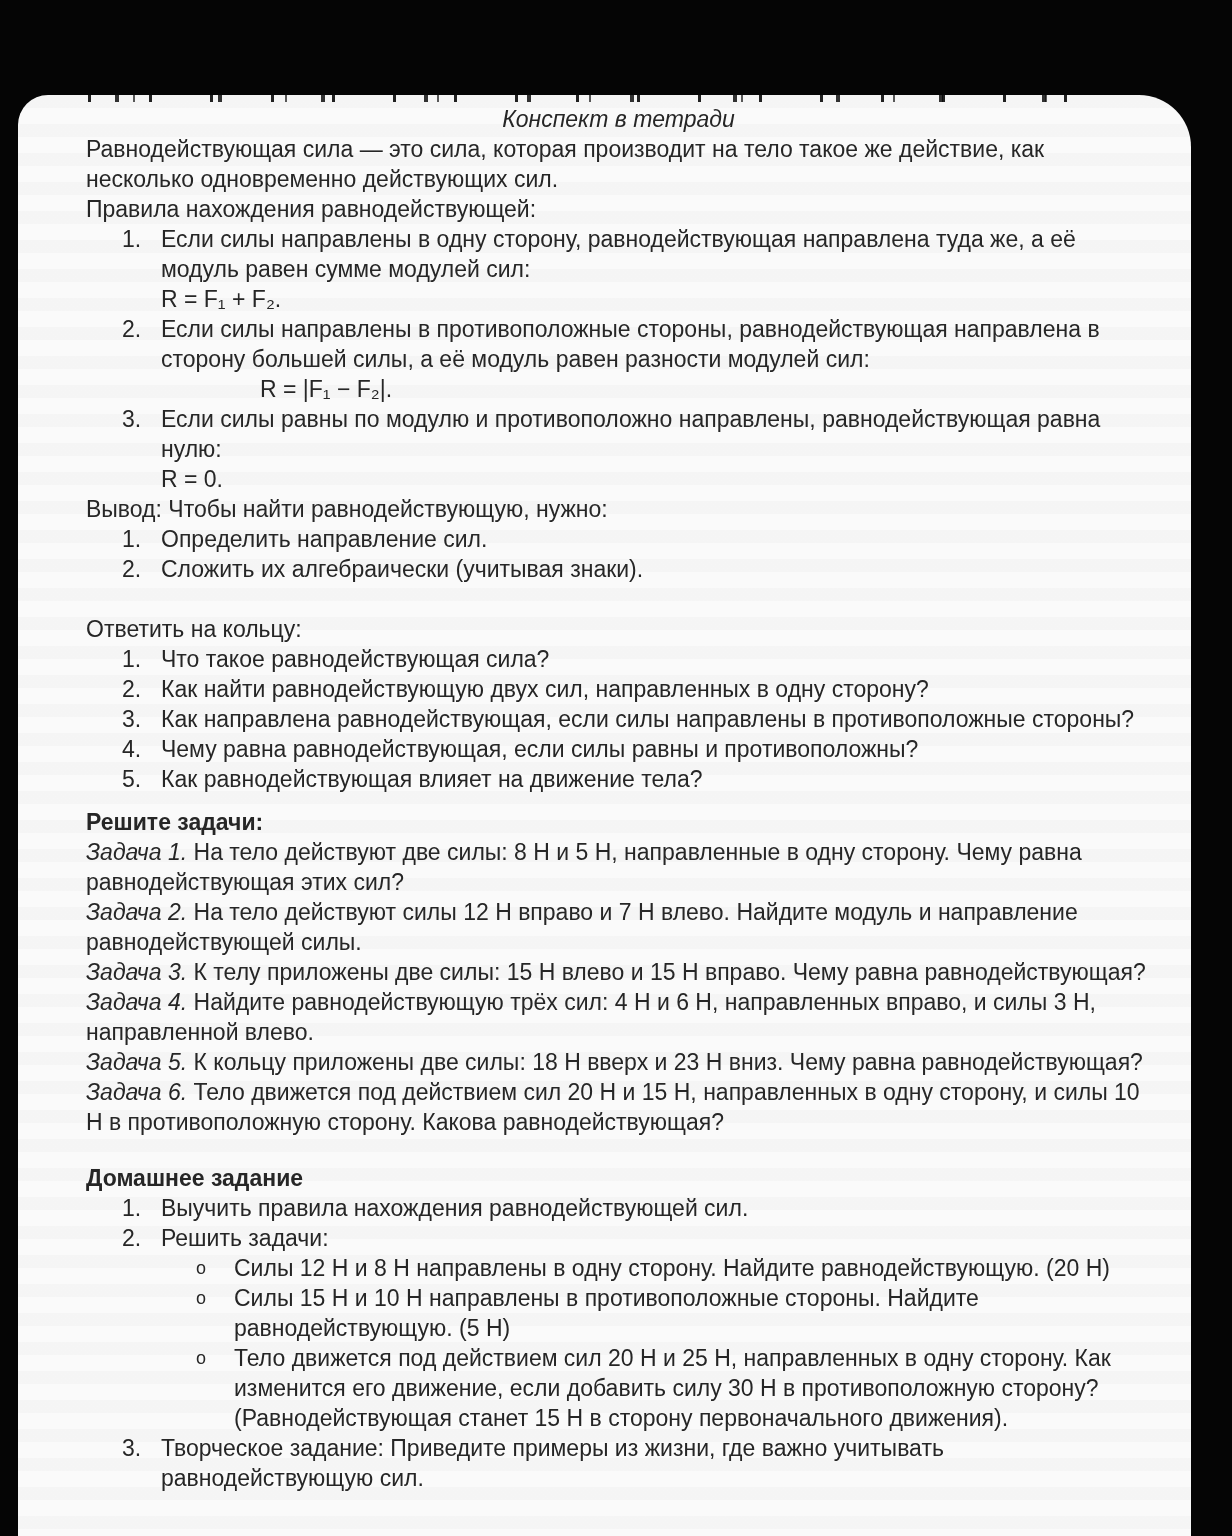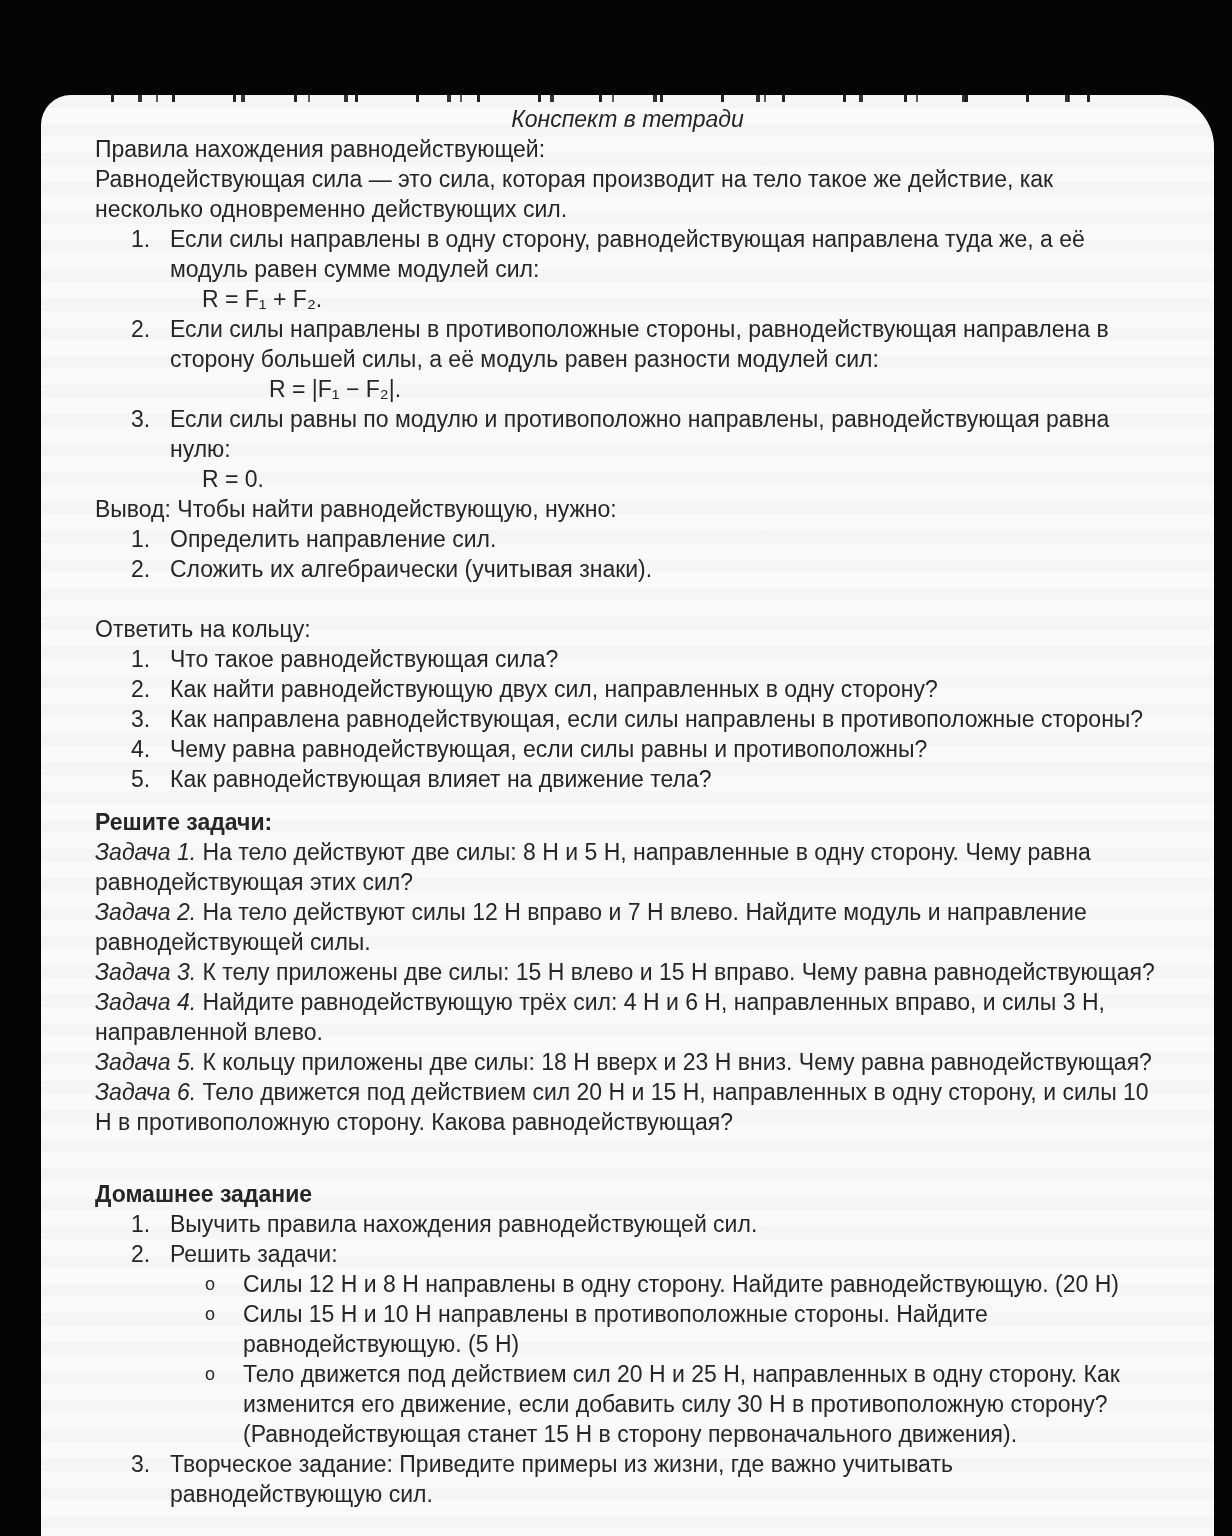--- a/index.html
+++ b/index.html
@@ -4,28 +4,28 @@
 <style>
   html, body {
     margin: 0; padding: 0;
     width: 1232px; height: 1536px;
     background: #050505;
     overflow: hidden;
   }
   .screen { position: relative; width: 1232px; height: 1536px; background: #050505; }
   .page {
     position: absolute;
-    left: 41px; top: 95px;
+    left: 18px; top: 95px;
     width: 1173px; height: 1441px;
     box-sizing: border-box;
     background:
       repeating-linear-gradient(180deg, rgba(0,0,0,0.018) 0 13px, rgba(0,0,0,0) 13px 29px),
       #fafafa;
     border-radius: 30px 52px 0 0;
-    padding: 6px 40px 30px 54px;
+    padding: 6px 40px 30px 68px;
   }
   
   .cut-marks {
     position: absolute;
     top: 0; left: 70px;
     width: 1010px; height: 7px;
     background:
       repeating-linear-gradient(90deg, rgba(10,10,10,0.9) 0 3px, rgba(0,0,0,0) 3px 61px),
       repeating-linear-gradient(90deg, rgba(0,0,0,0) 0 27px, rgba(15,15,15,0.85) 27px 31px, rgba(0,0,0,0) 31px 103px),
       repeating-linear-gradient(90deg, rgba(0,0,0,0) 0 45px, rgba(20,20,20,0.7) 45px 47px, rgba(0,0,0,0) 47px 152px);
@@ -47,45 +47,45 @@
   .bold { font-weight: bold; margin-top: 13px; }
   .task-label { font-style: italic; }
   .olist { margin: 0; }
   .li { display: flex; }
   .num {
     flex: 0 0 75px;
     box-sizing: border-box;
     padding-left: 36px;
   }
   .txt { flex: 1; }
-  .formula { display: block; margin-left: 32px; }
+  .formula { display: block; }
   .formula-indent { margin-left: 99px; }
   .sublist { margin: 0; }
   .sub-li { display: flex; margin-left: 110px; }
   .sub-marker {
     flex: 0 0 38px;
     font-size: 18px;
   }
   .sub-txt { flex: 1; }
   .gap-questions { margin-top: 30px; }
-  .gap-homework { margin-top: 42px; }
+  .gap-homework { margin-top: 26px; }
 </style>
 </head>
 <body>
 
 <div class="screen">
   <div class="page">
     <div class="cut-marks"></div>
     <div class="content">
 
       <div class="title">Конспект в тетради</div>
 
+      <p class="para">Равнодействующая сила — это сила, которая производит на тело такое же действие, как несколько одновременно действующих сил.</p>
+
       <p class="para">Правила нахождения равнодействующей:</p>
-
-      <p class="para">Равнодействующая сила — это сила, которая производит на тело такое же действие, как несколько одновременно действующих сил.</p>
       <div class="olist">
         <div class="li">
           <span class="num">1.</span>
           <span class="txt">
             <span>Если силы направлены в одну сторону, равнодействующая направлена туда же, а её модуль равен сумме модулей сил:</span>
             <span class="formula">R = F₁ + F₂.</span>
           </span>
         </div>
         <div class="li">
           <span class="num">2.</span>

